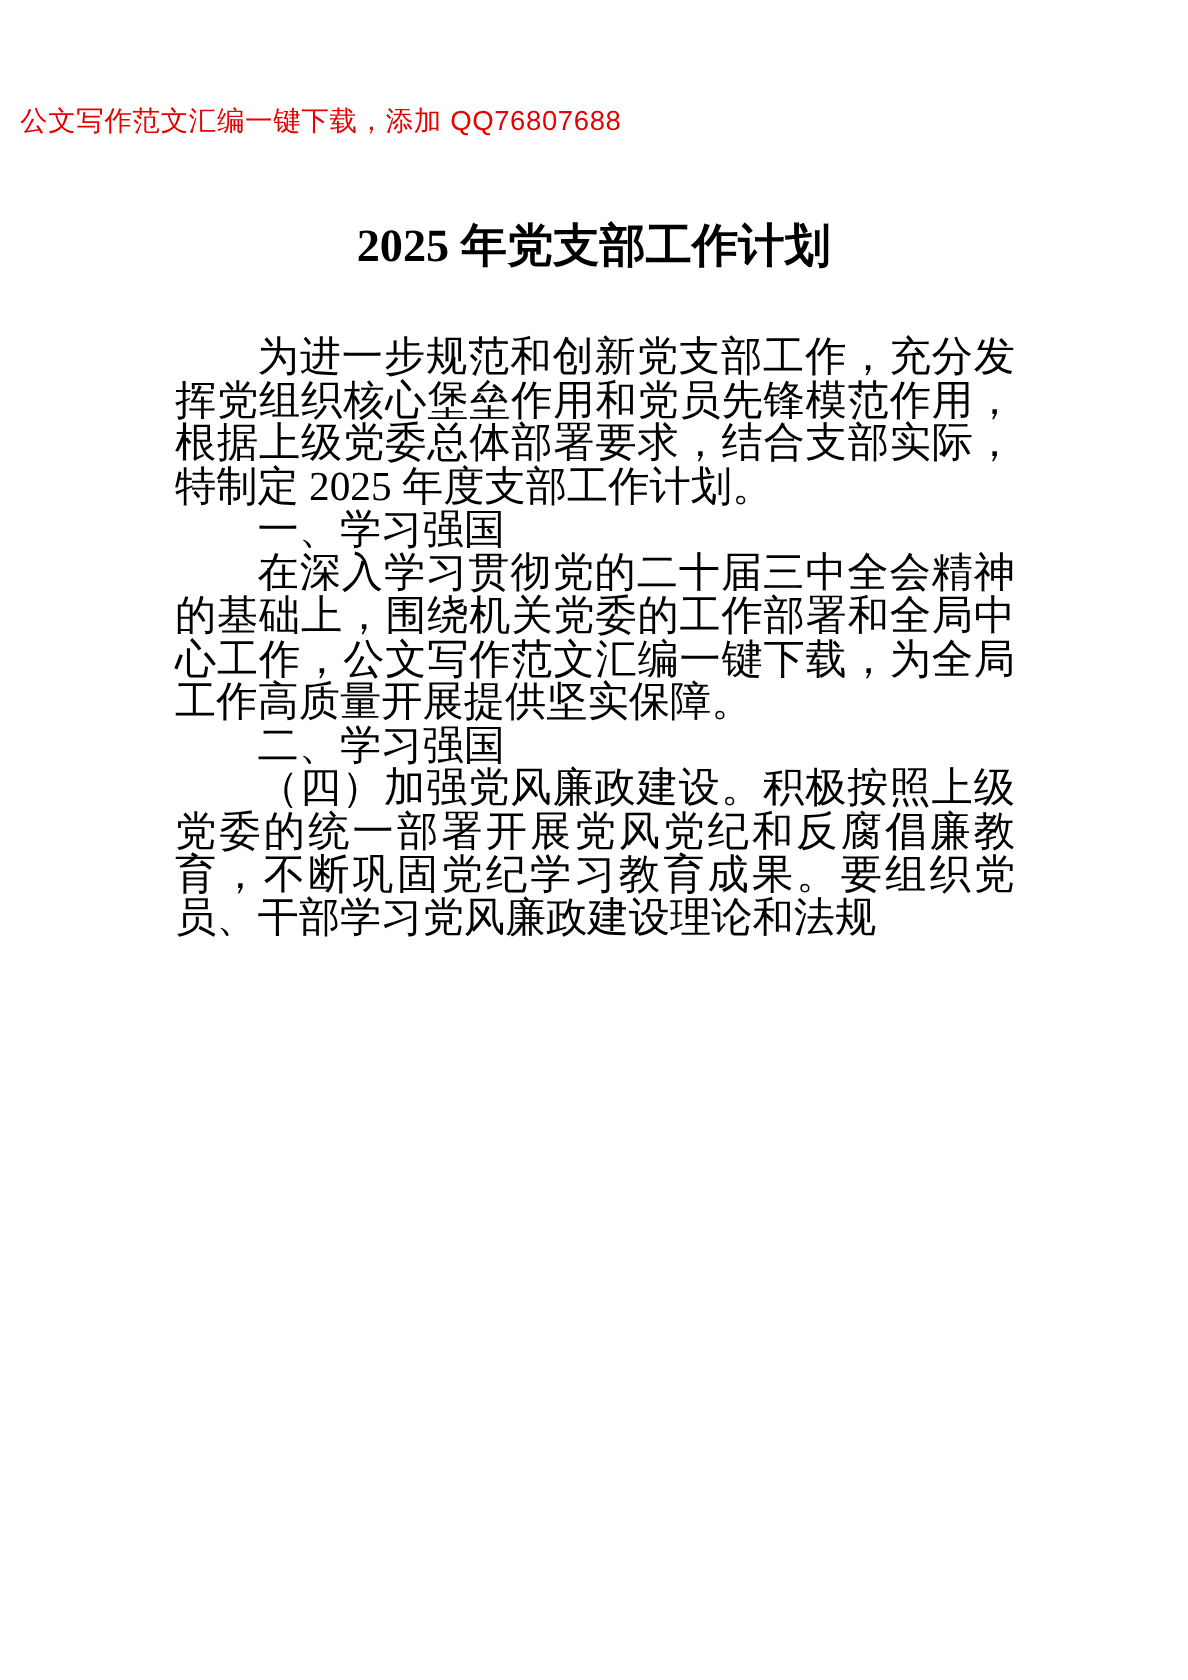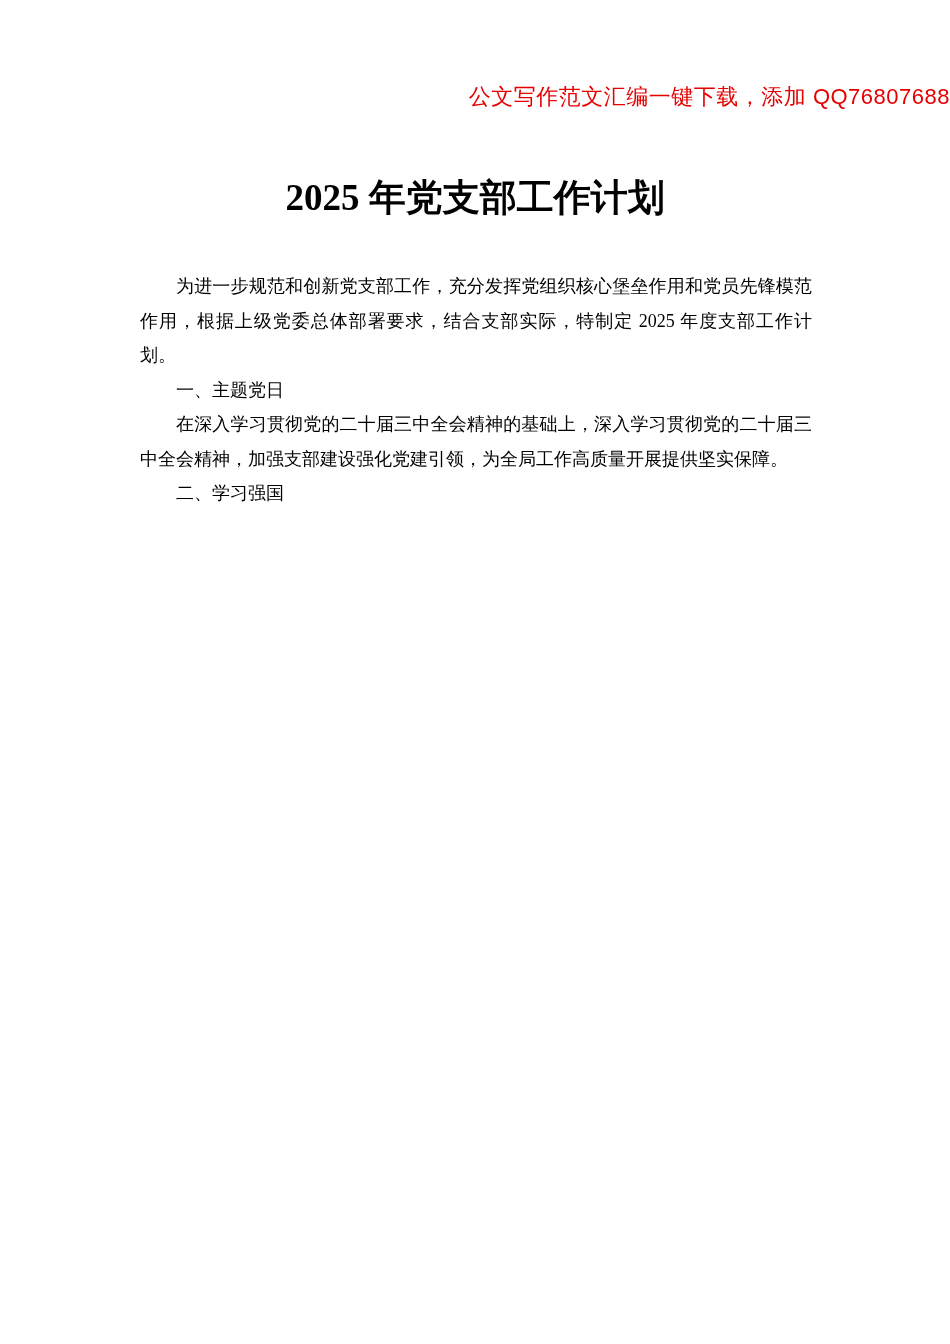--- a/index.html
+++ b/index.html
@@ -12,56 +12,58 @@
     background: #ffffff;
     color: #000000;
     font-family: "Liberation Serif", serif;
     overflow: hidden;
   }
   .notice {
     position: absolute;
     top: 84px;
     left: 0;
     width: 100%;
-    text-align: right;
+    text-align: left;
     font-family: "Liberation Sans", sans-serif;
     font-size: 22px;
     line-height: 26px;
     color: #e60000;
     letter-spacing: 0.5px;
+    padding-left: 16px;
   }
   .doc-title {
     position: absolute;
     top: 176px;
     left: 0;
     width: 100%;
     text-align: center;
     font-size: 37px;
     font-weight: bold;
     line-height: 44px;
     color: #000000;
   }
   .doc-body {
     position: absolute;
     top: 269px;
     left: 140px;
     width: 672px;
-    font-size: 18px;
+    font-size: 33px;
     line-height: 34.5px;
     text-align: justify;
     color: #000000;
   }
   .para { text-indent: 2em; }
   .para.heading { text-indent: 2em; font-weight: normal; }
 </style>
 </head>
 <body>
 
 <div class="page" style="background: rgb(255, 255, 255);">
   <div class="notice" style="color: rgb(230, 0, 0);">公文写作范文汇编一键下载，添加 QQ76807688</div>
   <h1 class="doc-title">2025 年党支部工作计划</h1>
   <div class="doc-body" id="doc-body">
       <p class="para">为进一步规范和创新党支部工作，充分发挥党组织核心堡垒作用和党员先锋模范作用，根据上级党委总体部署要求，结合支部实际，特制定 2025 年度支部工作计划。</p>
-      <p class="para heading">一、主题党日</p>
-      <p class="para">在深入学习贯彻党的二十届三中全会精神的基础上，深入学习贯彻党的二十届三中全会精神，加强支部建设强化党建引领，为全局工作高质量开展提供坚实保障。</p>
+      <p class="para heading">一、学习强国</p>
+      <p class="para">在深入学习贯彻党的二十届三中全会精神的基础上，围绕机关党委的工作部署和全局中心工作，公文写作范文汇编一键下载，为全局工作高质量开展提供坚实保障。</p>
       <p class="para heading">二、学习强国</p>
+      <p class="para">（四）加强党风廉政建设。积极按照上级党委的统一部署开展党风党纪和反腐倡廉教育，不断巩固党纪学习教育成果。要组织党员、干部学习党风廉政建设理论和法规</p>
     </div>
 </div>
 
 </body></html>

